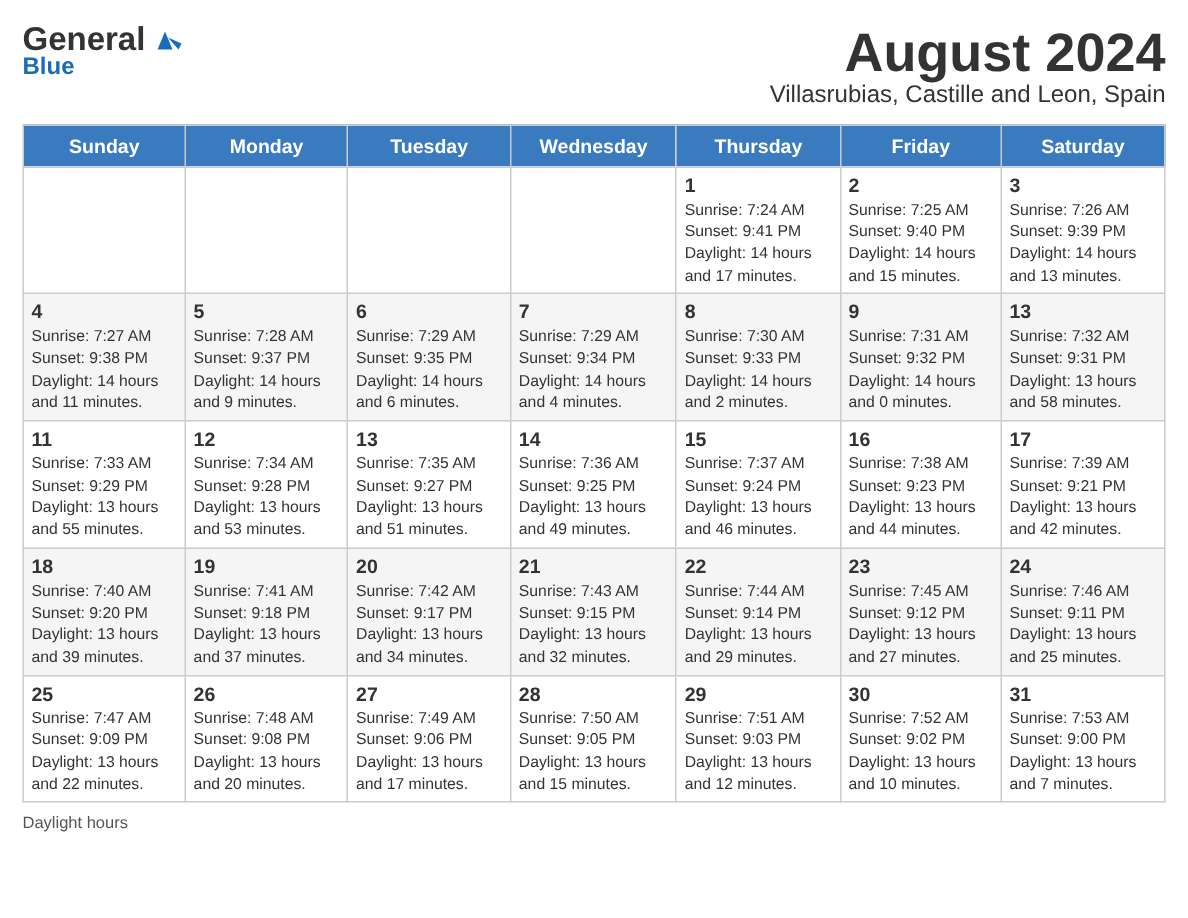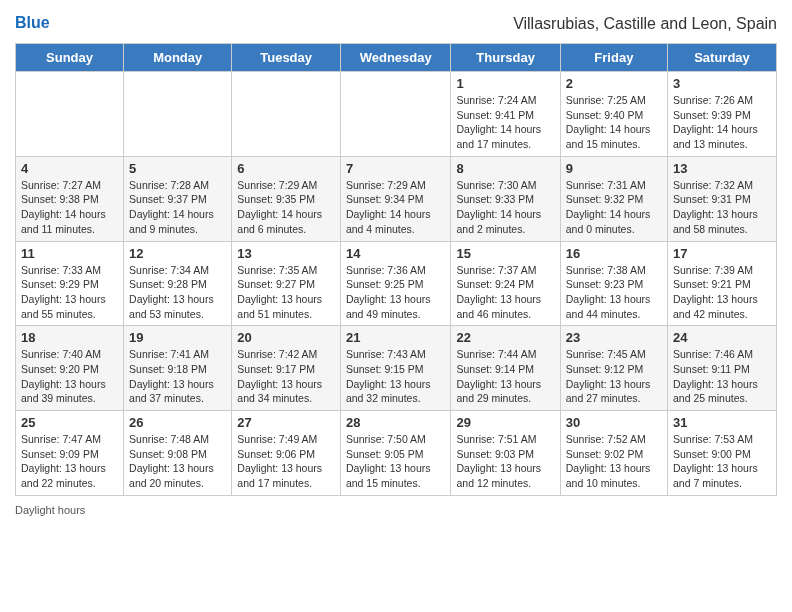--- a/index.html
+++ b/index.html
@@ -87,23 +87,31 @@
       margin-top: 8px;
       font-size: 11px;
       color: #555;
     }
   </style>
 </head>
 <body>
 
 <div class="header">
   <div class="logo">
+    <div style="display:flex;align-items:center;">
+      <span class="logo-general">General</span>
+      <svg width="22" height="22" viewBox="0 0 22 22" style="margin-left:2px;">
+        <polygon points="6,18 16,18 11,6" fill="#1a6bba"></polygon>
+        <polygon points="13,10 20,18 22,14" fill="#1a6bba"></polygon>
+      </svg>
+    </div>
     <span class="logo-blue">Blue</span>
   </div>
   <div class="title-block">
+    <h1>August 2024</h1>
     <h2>Villasrubias, Castille and Leon, Spain</h2>
   </div>
 </div>
 
 <table class="calendar">
   <thead>
     <tr id="header-row">
         <th>Sunday</th>
         <th>Monday</th>
         <th>Tuesday</th>

